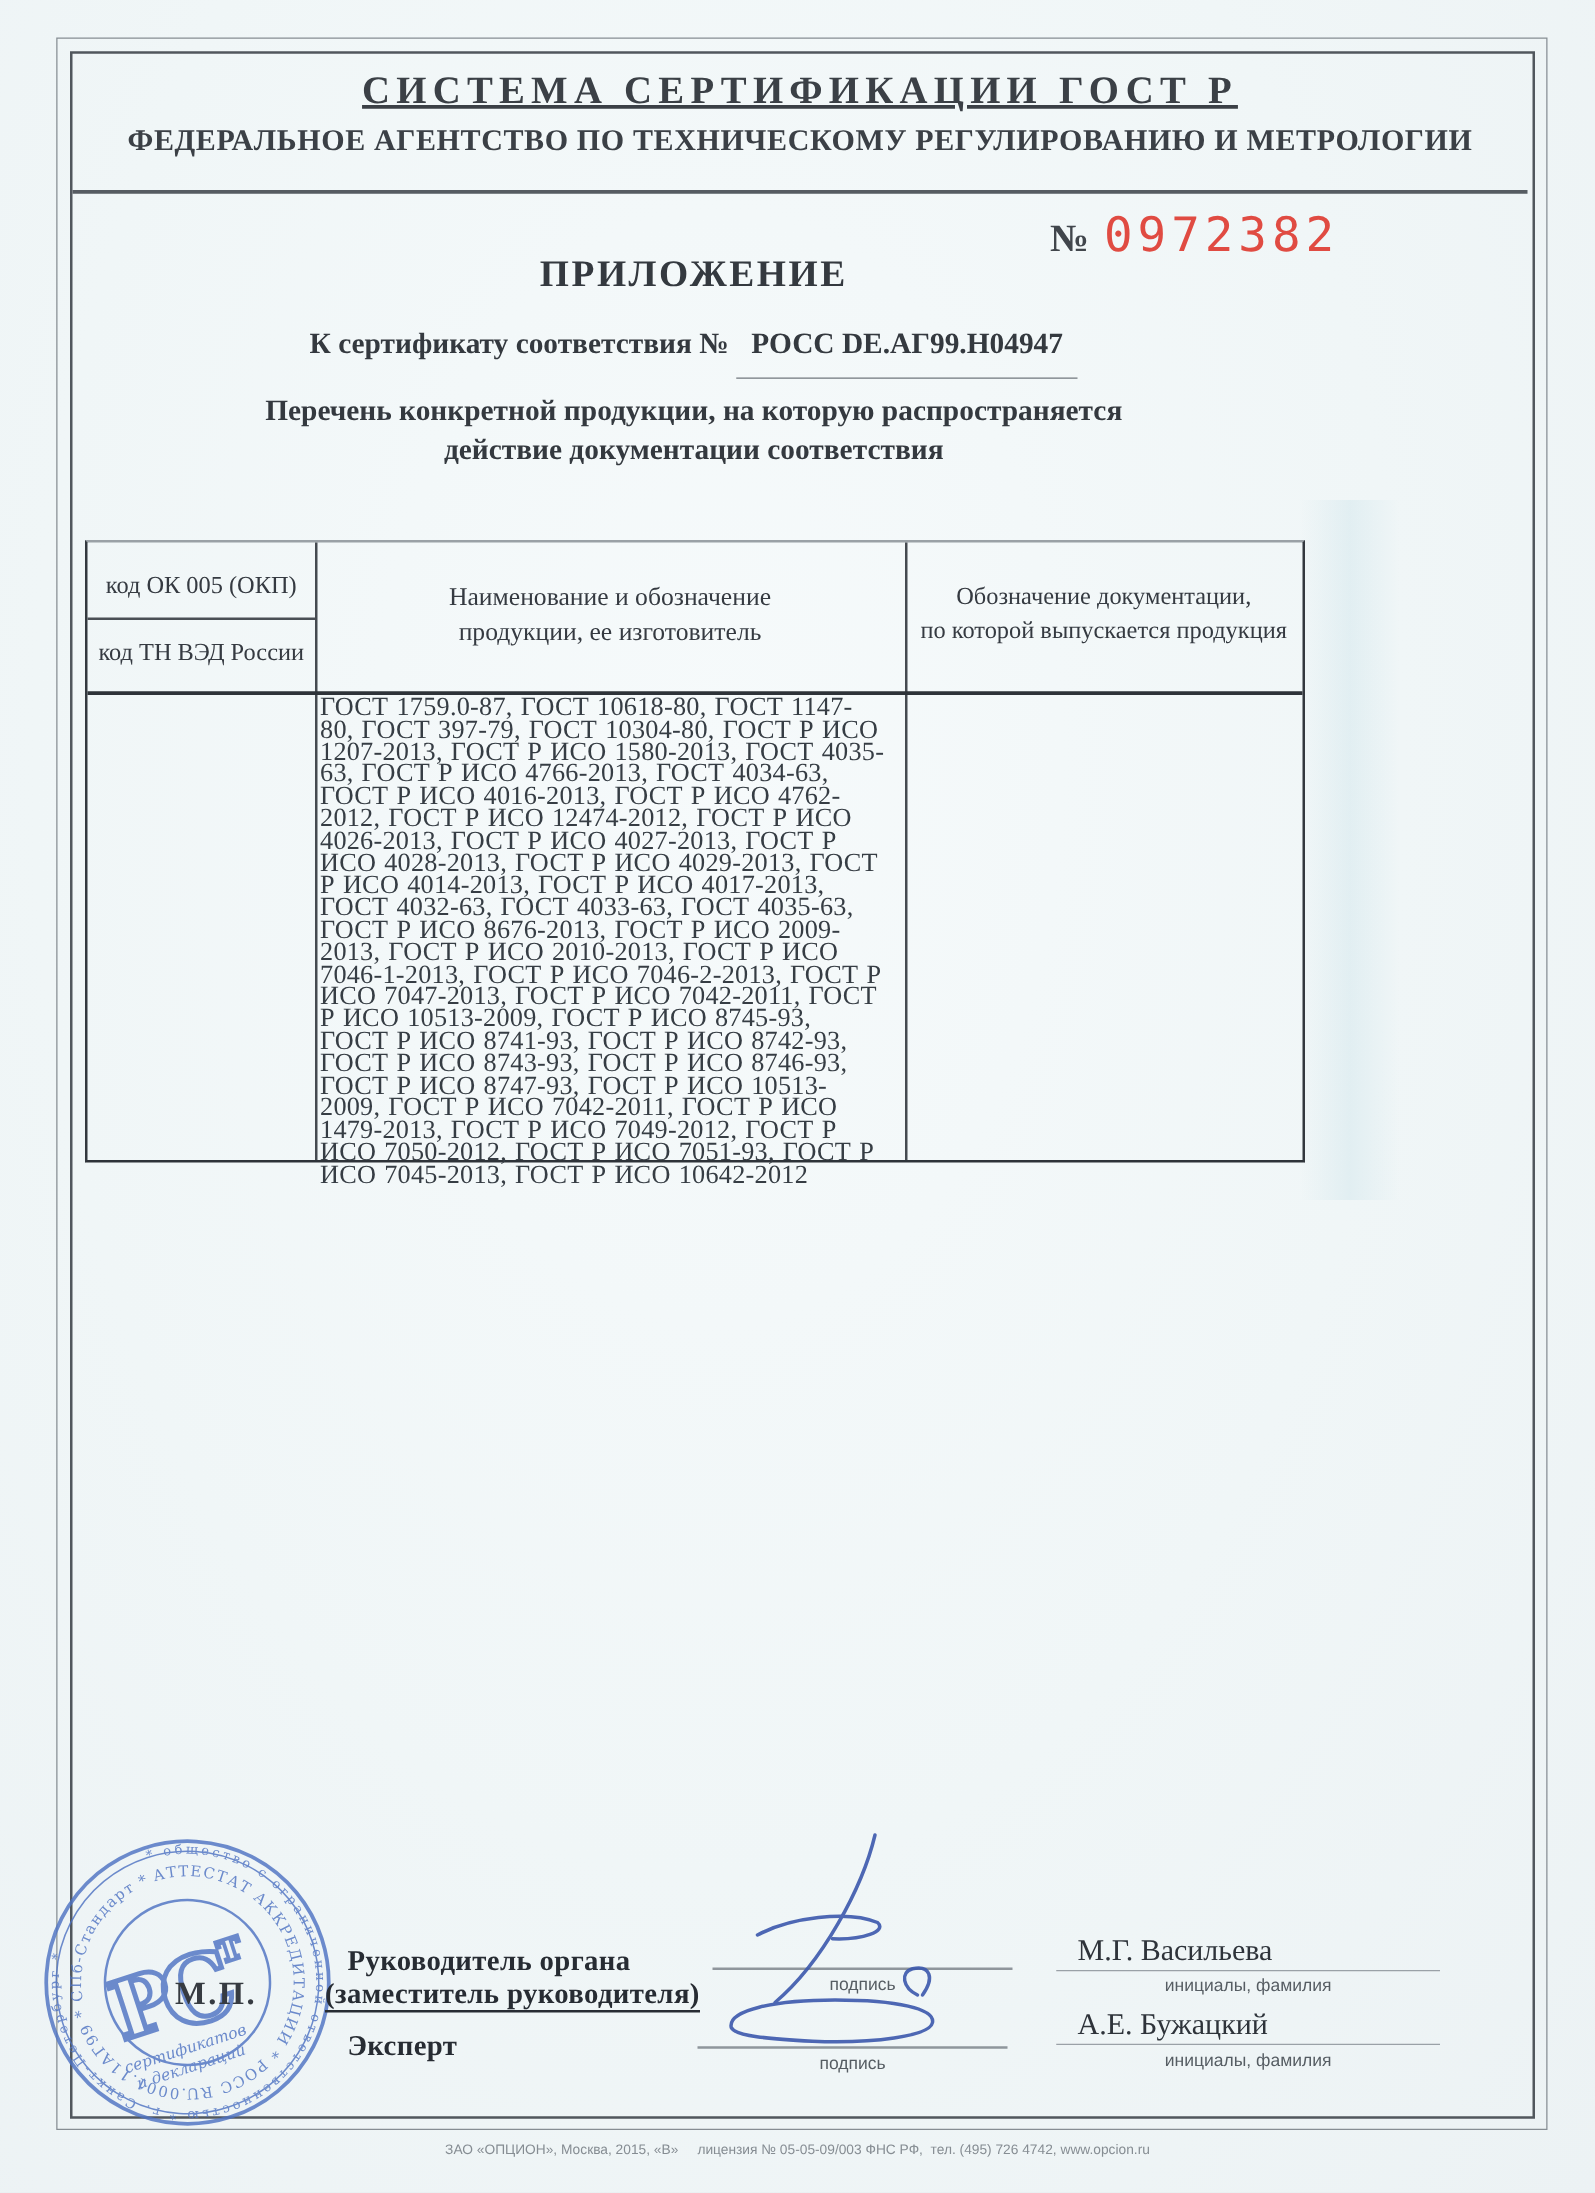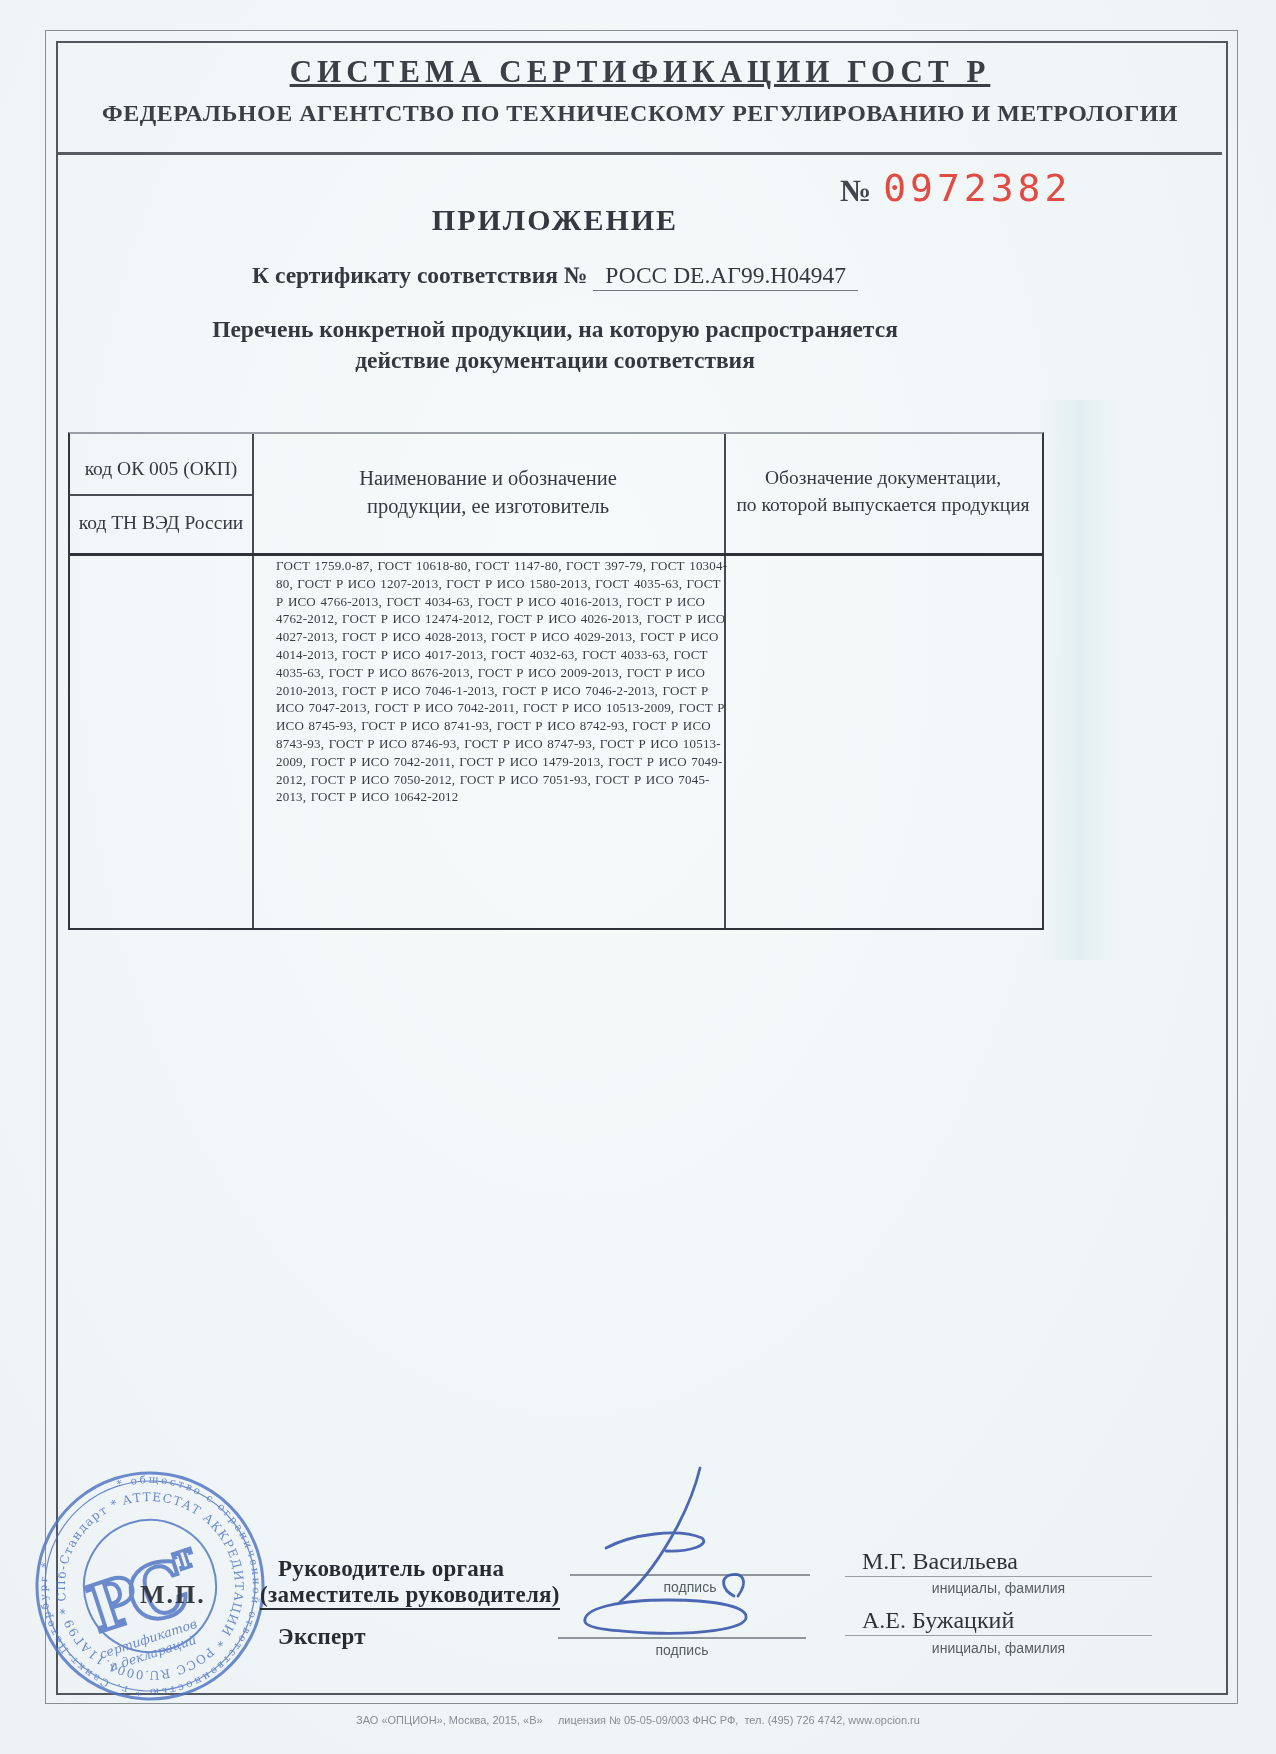--- a/index.html
+++ b/index.html
@@ -22,40 +22,40 @@
   .hdr2{left:60px; top:100px; width:1160px; font-size:24px; font-weight:bold;
     letter-spacing:0.5px; color:#3b4046;}
   .hdr-sep{left:58px; top:152px; width:1164px; height:2.5px; background:#565c62;}
   .numline{left:840px; top:166px; display:flex; align-items:baseline; gap:12px;}
   .numline .no{font-size:31px; font-weight:bold; color:#41464c;}
   .numline .digits{font-family:"DejaVu Sans Mono", monospace; font-size:38px;
     letter-spacing:4px; color:#e04b42; font-weight:500;}
   .doc-title{left:100px; top:203px; width:910px; font-size:30px; font-weight:bold;
     letter-spacing:2px; color:#34393f;}
   .certline{left:100px; top:262px; width:910px; font-size:23.5px; font-weight:bold; color:#34393f;}
-  .certline .val{border-bottom:1.5px solid #70777d; padding:0 12px 2px; font-weight:normal;}
+  .certline .val{border-bottom:1.5px solid #70777d; padding:0 12px 14px; font-weight:bold;}
   .subtitle{left:100px; top:314px; width:910px; font-size:23.5px; font-weight:bold;
     line-height:31px; color:#34393f;}
   
   .tbl{left:68px; top:432px; width:972px; height:494px;
     border-left:2px solid #33383e; border-right:2px solid #33383e;
     border-bottom:2.5px solid #2e3339; border-top:2px solid #9aa1a6;}
   .tbl .v1{position:absolute; left:182px; top:0; bottom:0; width:2px; background:#454a50;}
   .tbl .v2{position:absolute; left:654px; top:0; bottom:0; width:2px; background:#454a50;}
   .tbl .hsep{position:absolute; left:0; right:0; top:119px; height:2.5px; background:#2e3339;}
   .tbl .c1sep{position:absolute; left:0; top:60px; width:182px; height:1.5px; background:#4a4f55;}
   .tbl .c1a{position:absolute; left:0; top:24px; width:182px; text-align:center; font-size:19.5px;}
   .tbl .c1b{position:absolute; left:0; top:78px; width:182px; text-align:center; font-size:19.5px;}
   .tbl .c2h{position:absolute; left:182px; top:30px; width:472px; text-align:center;
     font-size:20.5px; line-height:28px;}
   .tbl .c3h{position:absolute; left:654px; top:30px; width:318px; text-align:center;
     font-size:19.5px; line-height:27px;}
   .tbl .body{position:absolute; left:186px; top:123px; width:452px;
-    font-size:13px; line-height:17.8px; letter-spacing:0.2px; color:#363d44;
-    word-spacing:1px;margin-left:20px;}
+    font-size:21px; line-height:17.8px; letter-spacing:0.2px; color:#363d44;
+    word-spacing:1px;}
   
   .role{font-size:23px; font-weight:bold; color:#272c33; letter-spacing:0.3px;}
   .role-u{border-bottom:2.5px solid #272c33; padding-bottom:1px;}
   .sline{height:1.5px; background:#8f969c;}
   .scap{font-family:"Liberation Sans", sans-serif; font-size:14px; color:#565d63; text-align:center;}
   .pname{font-size:24px; color:#2e333a;}
   .nline{height:1px; background:#9aa1a7;}
   .mp{font-size:26px; letter-spacing:2px; color:#363b41; font-weight:bold;}
   .footer{left:0; top:1714px; width:1276px; text-align:center;
     font-family:"Liberation Sans", sans-serif; font-size:11px; color:#868d93; white-space:pre;}

